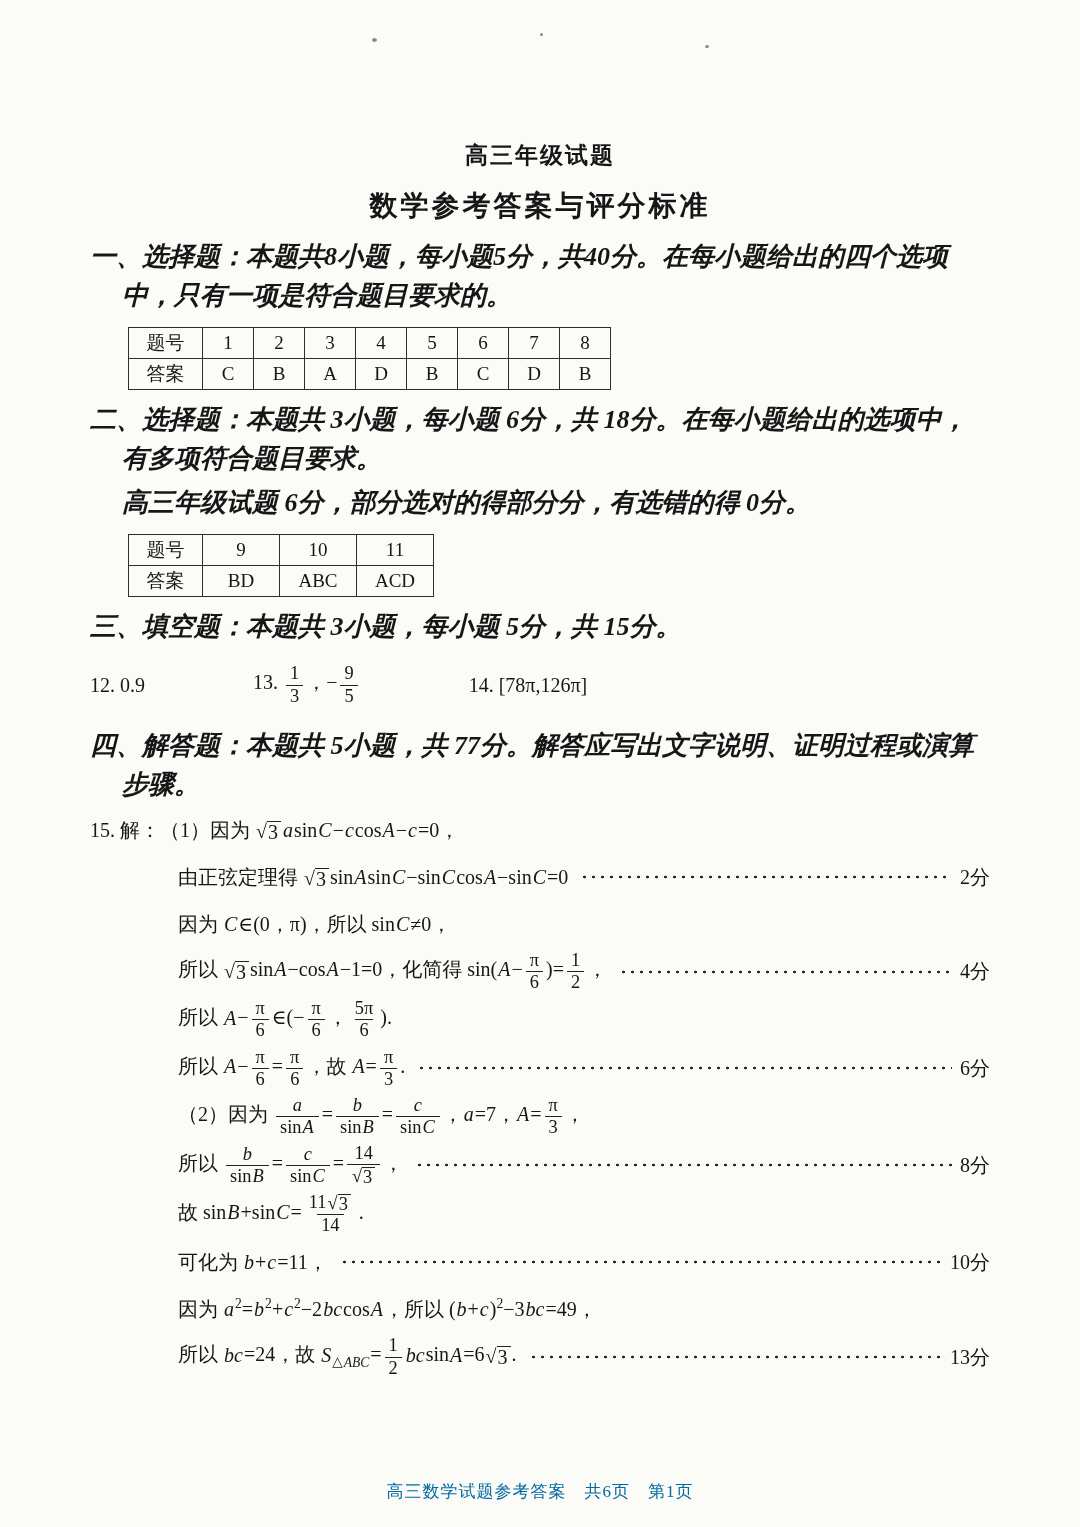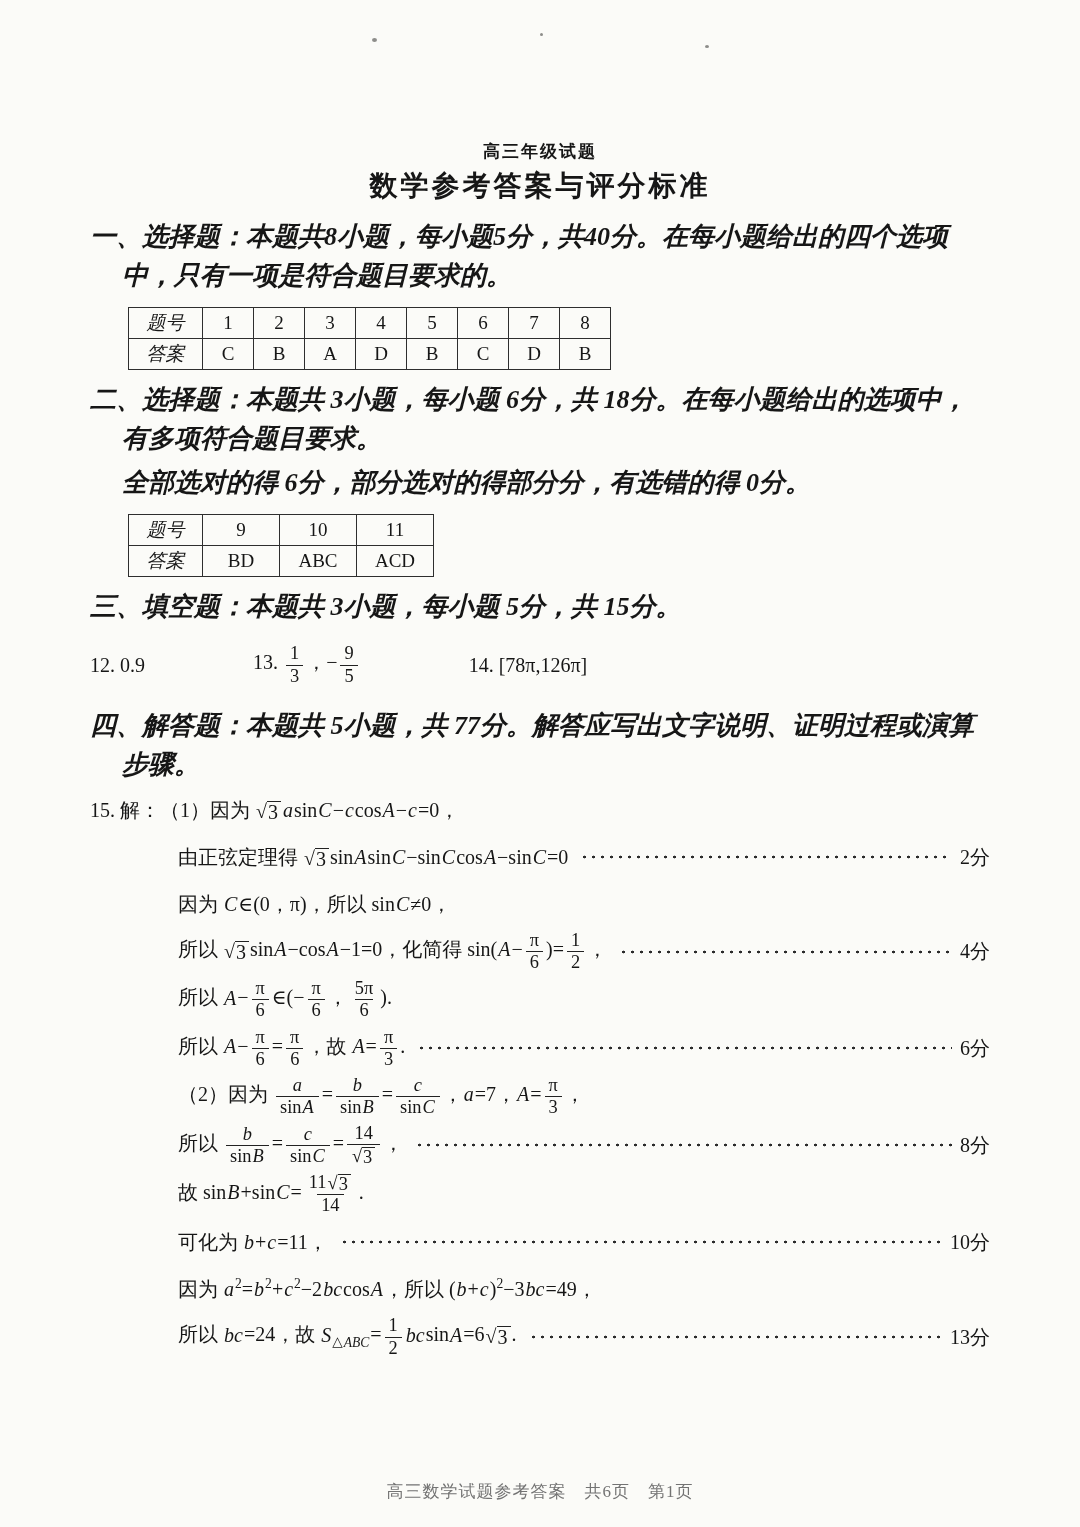--- a/index.html
+++ b/index.html
@@ -1,52 +1,52 @@
 <!DOCTYPE html>
 <html lang="zh"><head>
 <meta charset="utf-8">
 <style>
   * { margin:0; padding:0; box-sizing:border-box; }
   html, body { width:1080px; }
   body { background:#d9d9d6; font-family:"Liberation Serif","DejaVu Serif",serif; }
   .sheet { position:relative; width:1080px; height:1527px; background:#fbfbf8; color:#161616;
            padding:140px 90px 0 90px; overflow:hidden; }
   .speck { position:absolute; background:#8d8d8a; border-radius:50%; }
-  .hdr { text-align:center; font-weight:bold; font-size:17px; letter-spacing:2px;
-         font-family:Liberation Serif, serif; margin-bottom:4px; }
+  .hdr { text-align:center; font-weight:bold; font-size:23px; letter-spacing:2px;
+         font-family:Liberation Serif, serif; margin-bottom:16px; }
   .title { text-align:center; font-weight:bold; font-size:28px; letter-spacing:3px;
            font-family:"Liberation Sans","DejaVu Sans",sans-serif; margin-bottom:12px; }
   .sec-head { font-size:26px; font-weight:bold; line-height:1.5; margin:5px 0;
               padding-left:32px; text-indent:-32px;font-style:italic; }
   .sec-head.cont { text-indent:0; margin-top:0; }
   table.ans { border-collapse:collapse; margin:12px 0 10px 38px; font-size:19px; }
   table.ans td { border:1.5px solid #2e2e2e; text-align:center; padding:2px 0; height:30px; }
   table.t1 td { width:51px; }
   table.t2 td { width:77px; }
-  table.t1 td:first-child, table.t2 td:first-child { width:74px;font-style:italic; }
+  table.t1 td:first-child, table.t2 td:first-child { width:74px; }
   .fill-row { display:flex; align-items:center; column-gap:108px; margin:10px 0 12px 0;
               min-height:58px; font-size:20px; }
   .sol-line { display:flex; align-items:center; margin:5px 0; min-height:42px; font-size:20px; }
   .sol-line.ind { margin-left:88px; }
   .sol-content { white-space:nowrap; }
   .dots { flex:1 1 auto; height:12px; margin:0 8px 0 12px; align-self:center;
           background-image:radial-gradient(circle,#2b2b2b 1.3px,transparent 1.6px);
           background-size:9px 12px; background-repeat:repeat-x; background-position:0 50%; }
   .score { white-space:nowrap; }
   .frac { display:inline-flex; flex-direction:column; align-items:center; vertical-align:middle;
           margin:0 3px; line-height:1.15; }
   .frac .num, .frac .den { display:block; padding:0 4px; font-size:0.92em; }
   .frac .den { border-top:1.6px solid #222; }
   .sqrt { display:inline-flex; align-items:flex-start; vertical-align:middle; margin:0 1px; }
   .rsym { line-height:1.05; }
   .rbody { border-top:1.6px solid #222; line-height:1.05; padding:0 3px 0 1px; }
   sup, sub { font-size:0.68em; }
   .mv { font-style:italic; padding:0 1px; font-family:"Liberation Serif","DejaVu Serif",serif; }
   .footer { position:absolute; left:0; right:0; bottom:24px; text-align:center; font-size:17px;
-            color:#737373; letter-spacing:1px; filter:blur(0.7px); }
+            color:#0369a1; letter-spacing:1px; filter:blur(0.7px); }
 </style>
 </head>
 <body>
 
 <div class="sheet">
   <div class="speck" style="left:372px; top:38px; width:5px; height:4px;"></div>
   <div class="speck" style="left:540px; top:33px; width:3px; height:3px;"></div>
   <div class="speck" style="left:705px; top:45px; width:4px; height:3px;"></div>
 
   <div class="hdr">高三年级试题</div>
@@ -74,21 +74,21 @@
           <td>D</td>
           <td>B</td>
           <td>C</td>
           <td>D</td>
           <td>B</td>
         </tr>
       </tbody>
   </table>
 
   <p class="sec-head">二、选择题：本题共 3小题，每小题 6分，共 18分。在每小题给出的选项中，有多项符合题目要求。</p>
-  <p class="sec-head cont">全部选对的得 6分，部分选对的得部分分，有选错的得 0分。</p>
+  <p class="sec-head cont">高三年级试题 6分，部分选对的得部分分，有选错的得 0分。</p>
   <table class="ans t2">
     <tbody>
         <tr>
           <td>题号</td>
           <td>9</td>
           <td>10</td>
           <td>11</td>
         </tr>
         <tr>
           <td>答案</td>

